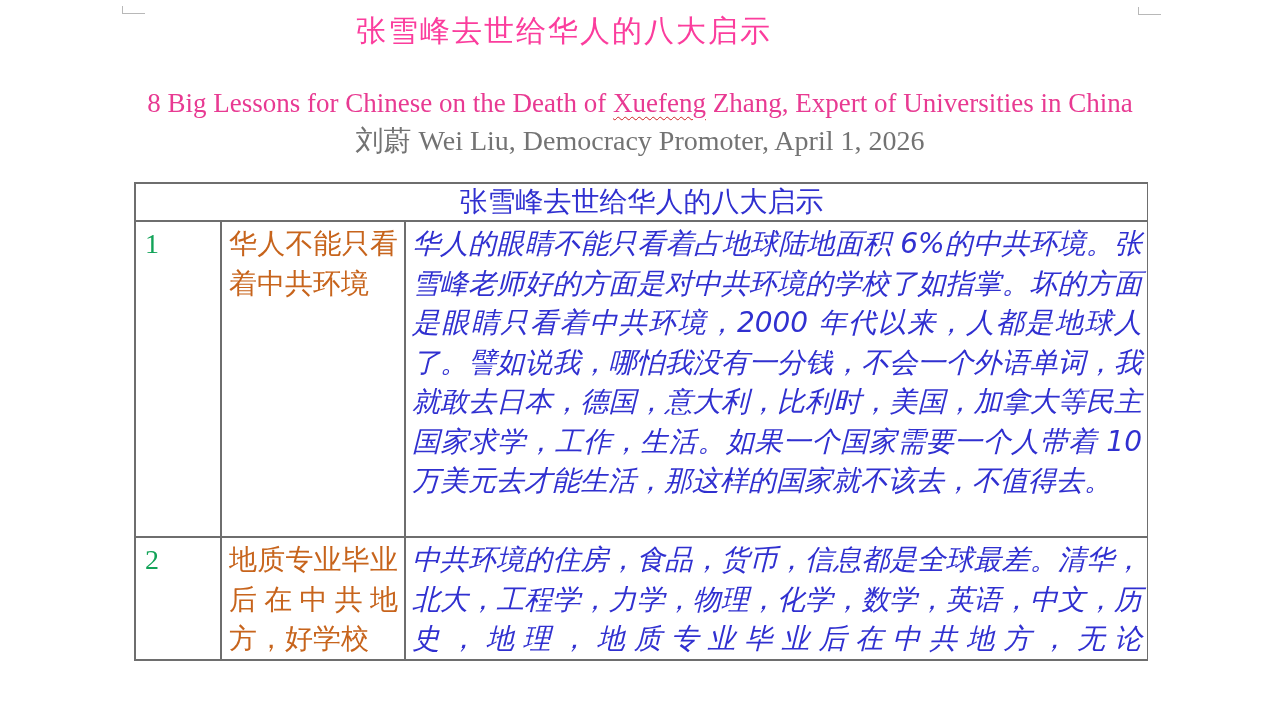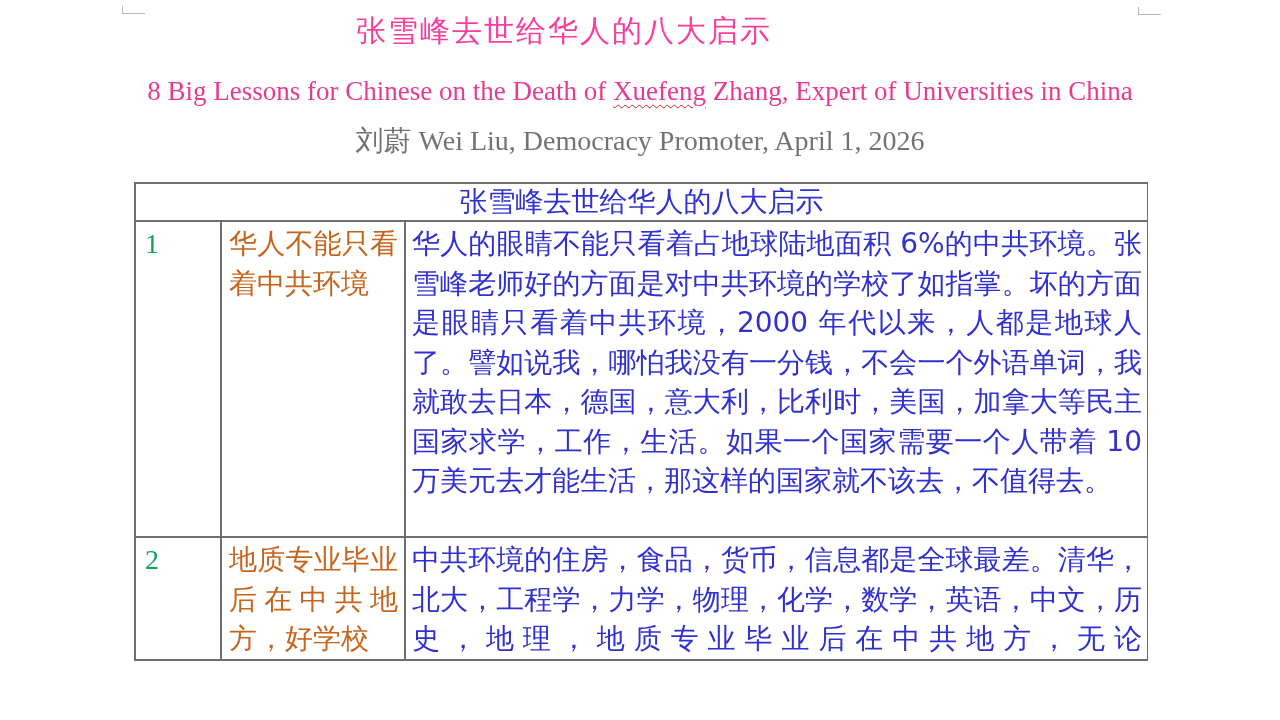--- a/index.html
+++ b/index.html
@@ -9,21 +9,21 @@
 
   
   .corner-mark { position:absolute; width:23px; height:8px;
                  border-bottom:1px solid #b8b8b8; border-left:1px solid #b8b8b8; }
   .corner-mark.left  { left:122px; top:6px; }
   .corner-mark.right { left:1138px; top:7px; }
 
   
   .title-cn { position:absolute; left:356px; top:11px; font-size:30px; font-weight:400;
               letter-spacing:2px; color:#fb3d9d; white-space:nowrap; }
-  .subtitle-en { position:absolute; left:0; top:76px; width:1280px; text-align:center;
+  .subtitle-en { position:absolute; left:0; top:88px; width:1280px; text-align:center;
                  font-family:"Liberation Serif", serif; font-size:27px; color:#e83a92;
                  white-space:nowrap; }
   .subtitle-en .misspelled { text-decoration:underline; text-decoration-style:wavy;
                  text-decoration-color:#cc2222; text-decoration-thickness:1px;
                  text-underline-offset:4px; }
   .byline { position:absolute; left:0; top:122px; width:1280px; text-align:center;
             font-family:"Liberation Serif", serif; font-size:28px; color:#737373;
             white-space:nowrap; }
 
   
@@ -41,21 +41,21 @@
   .header-row .h-index   { color:#12a358; padding-left:8px; }
   .header-row .h-lesson  { color:#c7641c; padding-left:7px; }
   .header-row .h-content { color:#3030d0; text-align:center; }
 
   .body-row td { font-size:28px; line-height:39.5px; }
   .body-row .cell-index { color:#12a358; font-family:"Liberation Serif", serif;
                           padding:2px 0 0 9px; }
   .body-row .cell-lesson { color:#c7641c; padding:2px 6px 0 7px;
                            text-align:justify; text-justify:inter-ideograph; }
   .body-row .cell-content { color:#3030d0; padding:2px 5px 0 6px;
-                            text-align:justify; text-justify:inter-ideograph; }
+                            text-align:justify; text-justify:inter-ideograph;font-style:italic; }
   .row-1 { height:316px; }
   .row-2 .cell-content { text-align-last:justify; }
 </style>
 </head>
 <body>
 
 <div class="page">
 
   <div class="corner-mark left"></div>
   <div class="corner-mark right"></div>

